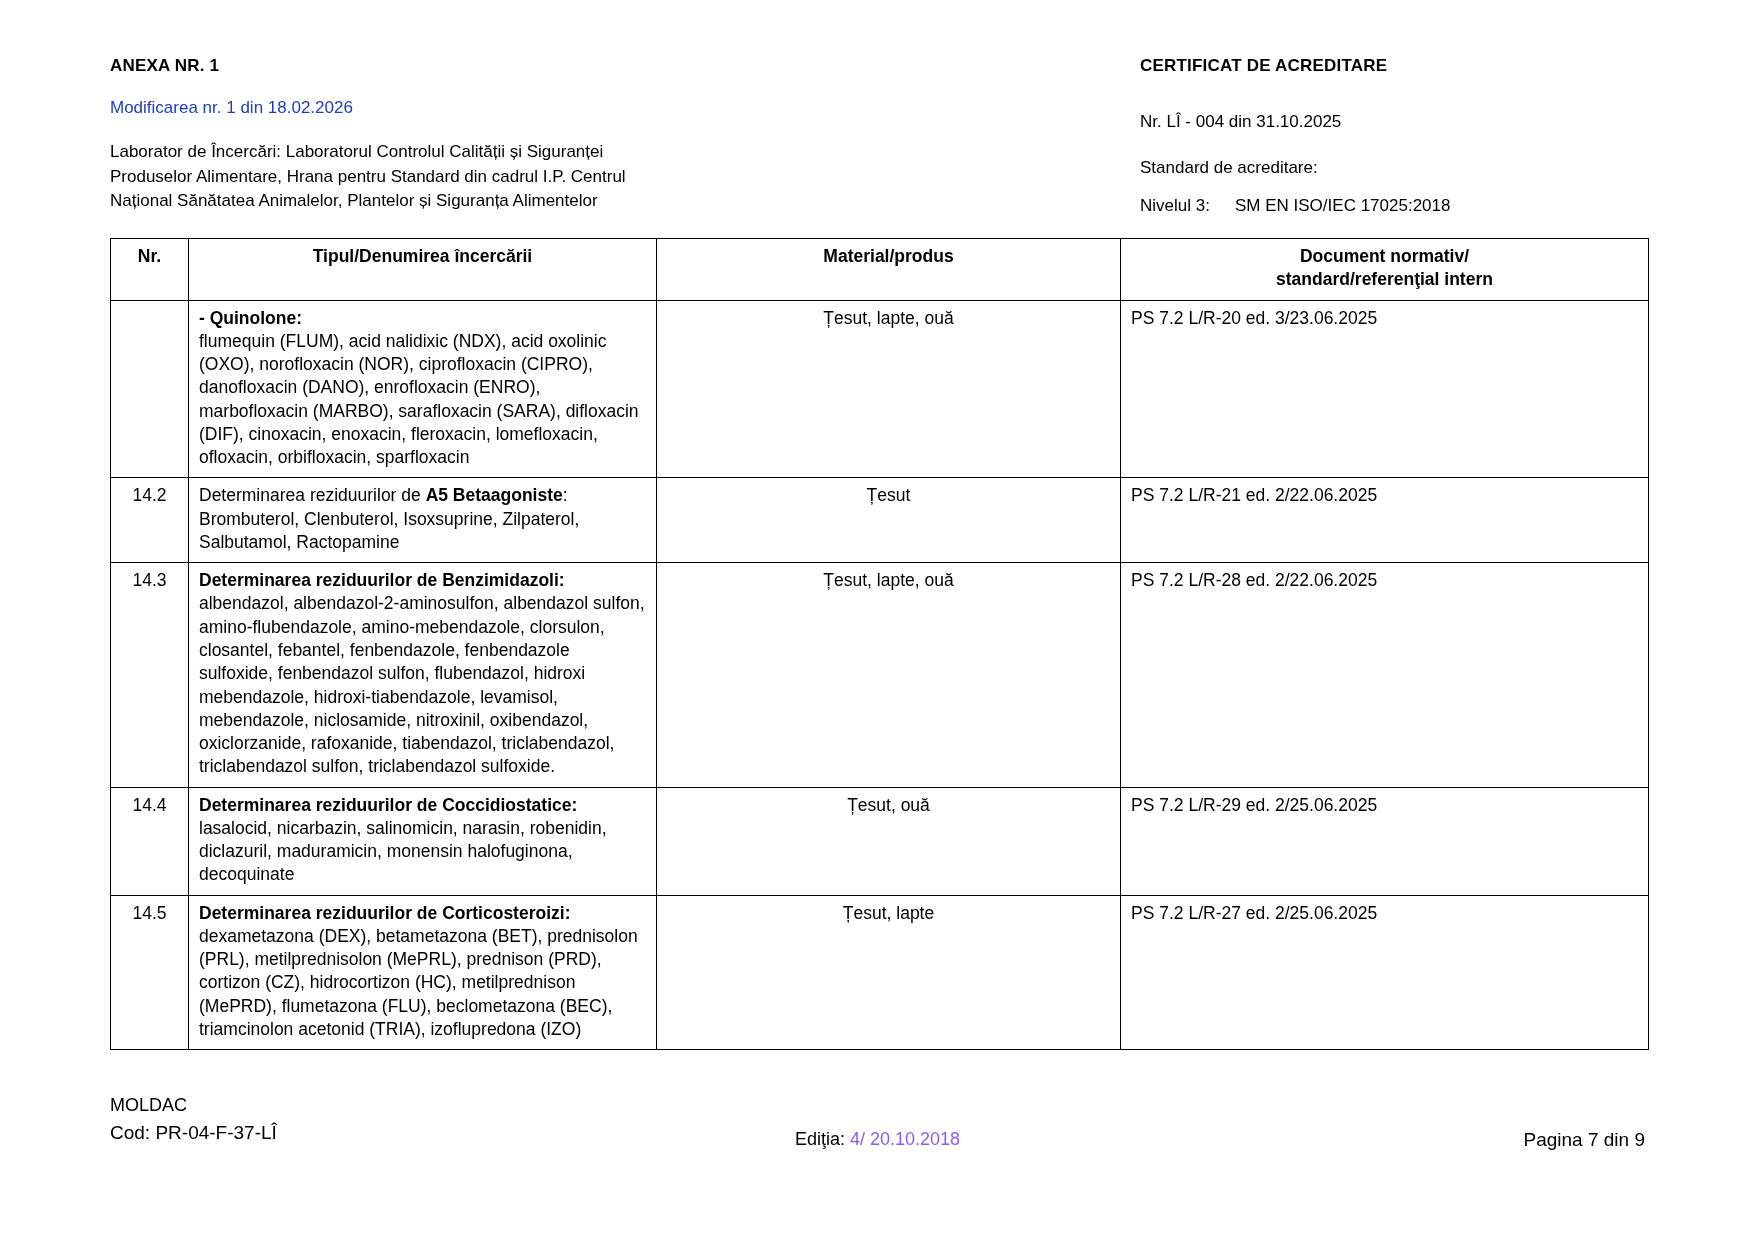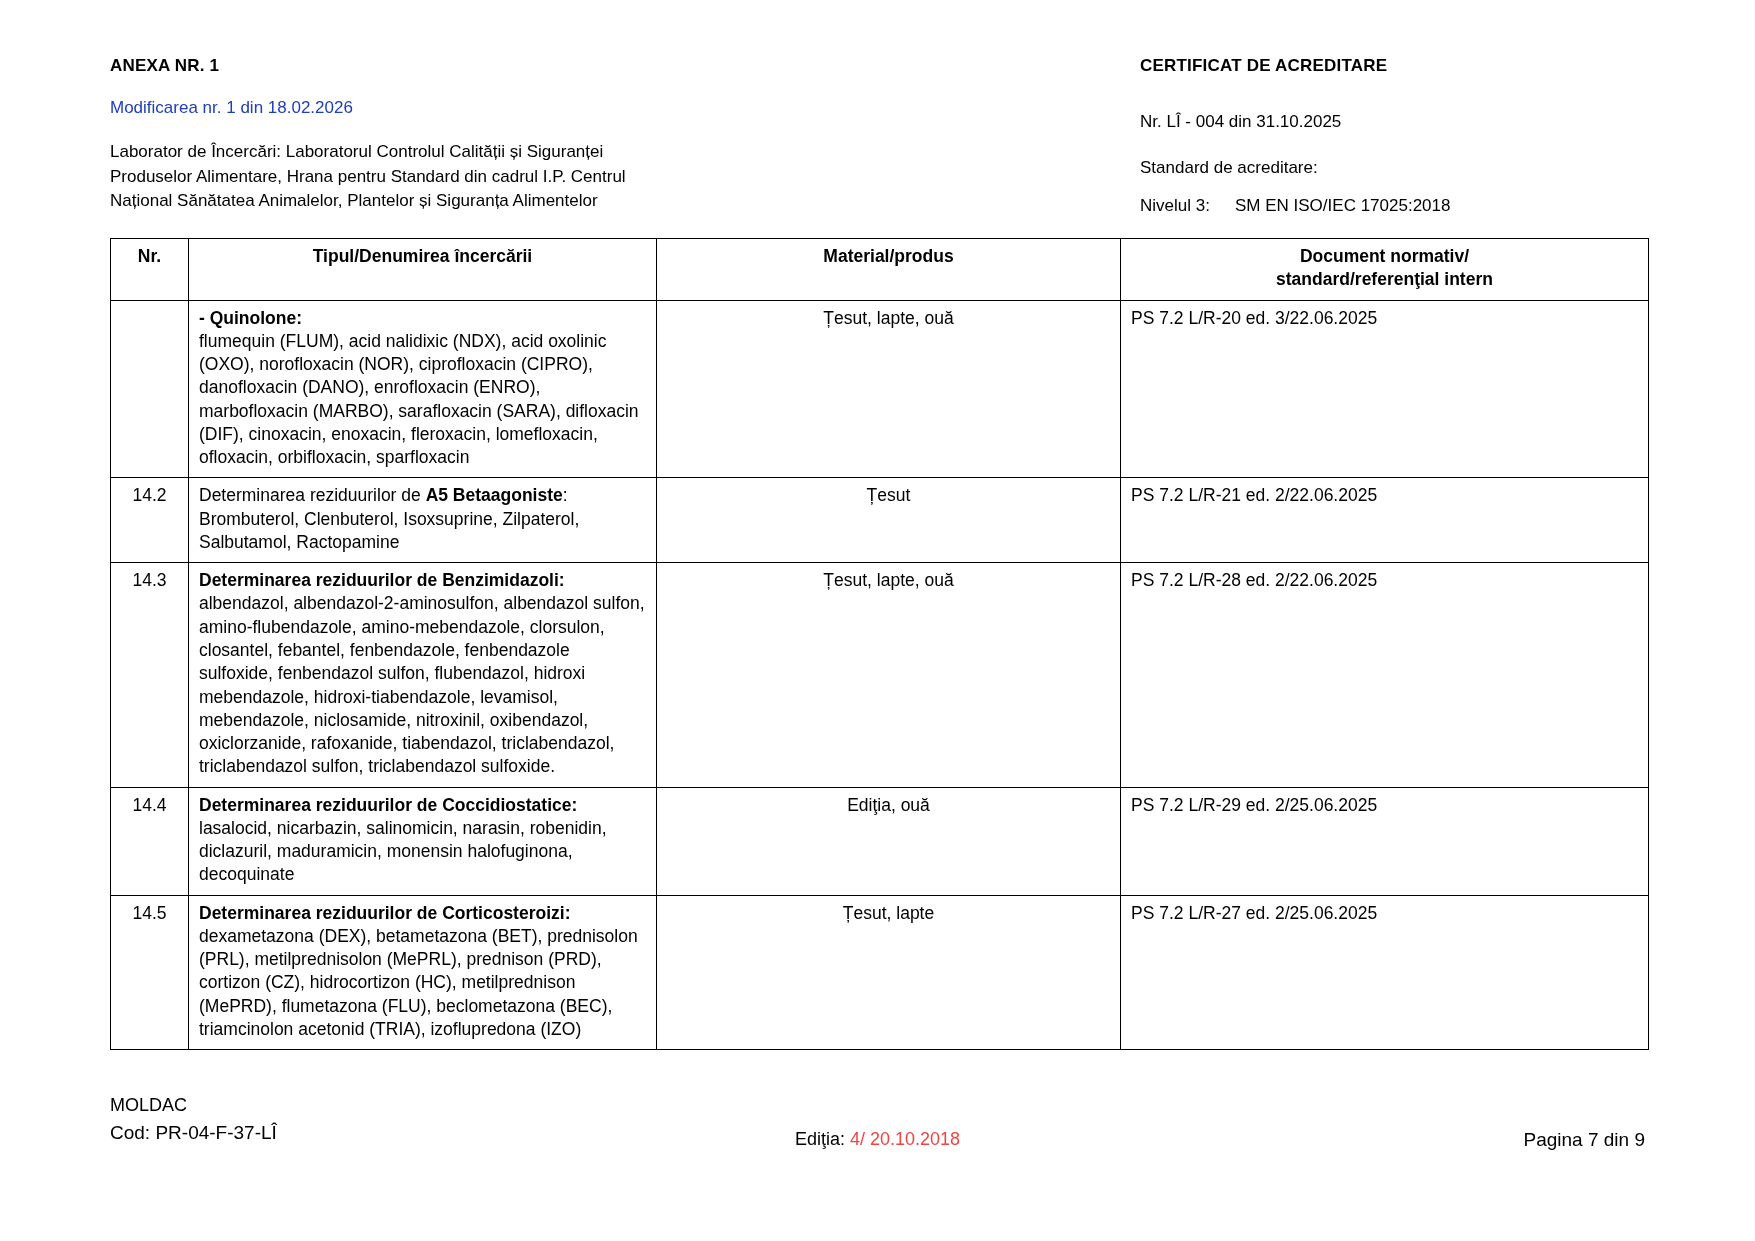--- a/index.html
+++ b/index.html
@@ -137,21 +137,21 @@
   }
   .f-moldac { font-size: 18px; }
   .f-cod { font-size: 19px; margin-top: 6px; }
   .f-center {
     position: absolute;
     left: 0; right: 0;
     top: 34px;
     text-align: center;
     font-size: 18px;
   }
-  .f-center .blue { color: #ef4444; }
+  .f-center .blue { color: #8b5cf6; }
   .f-right {
     position: absolute;
     right: 0;
     top: 34px;
     font-size: 19px;
   }
 </style>
 </head>
 <body>
 
@@ -198,21 +198,21 @@
     </thead>
     <tbody>
 
       <tr>
         <td class="nr"></td>
         <td class="tip">
           <span class="tip-head">- Quinolone:</span>
           <span class="indent-body">flumequin (FLUM), acid nalidixic (NDX), acid oxolinic (OXO), norofloxacin (NOR), ciprofloxacin (CIPRO), danofloxacin (DANO), enrofloxacin (ENRO), marbofloxacin (MARBO), sarafloxacin (SARA), difloxacin (DIF), cinoxacin, enoxacin, fleroxacin, lomefloxacin, ofloxacin, orbifloxacin, sparfloxacin</span>
         </td>
         <td class="mat mid">Țesut, lapte, ouă</td>
-        <td class="doc mid">PS 7.2 L/R-20 ed. 3/22.06.2025</td>
+        <td class="doc mid">PS 7.2 L/R-20 ed. 3/23.06.2025</td>
       </tr>
 
       <tr>
         <td class="nr">14.2</td>
         <td class="tip">
           <span>Determinarea reziduurilor de </span><b>A5 Betaagoniste</b><span>:</span>
           <span class="indent-body">Brombuterol, Clenbuterol, Isoxsuprine, Zilpaterol, Salbutamol, Ractopamine</span>
         </td>
         <td class="mat">Țesut</td>
         <td class="doc">PS 7.2 L/R-21 ed. 2/22.06.2025</td>
@@ -227,21 +227,21 @@
         <td class="mat">Țesut, lapte, ouă</td>
         <td class="doc">PS 7.2 L/R-28 ed. 2/22.06.2025</td>
       </tr>
 
       <tr>
         <td class="nr">14.4</td>
         <td class="tip">
           <span class="tip-head">Determinarea reziduurilor de Coccidiostatice:</span>
           <span class="indent-body">lasalocid, nicarbazin, salinomicin, narasin, robenidin, diclazuril, maduramicin, monensin halofuginona, decoquinate</span>
         </td>
-        <td class="mat">Ediţia, ouă</td>
+        <td class="mat">Țesut, ouă</td>
         <td class="doc">PS 7.2 L/R-29 ed. 2/25.06.2025</td>
       </tr>
 
       <tr>
         <td class="nr">14.5</td>
         <td class="tip">
           <span class="tip-head">Determinarea reziduurilor de Corticosteroizi:</span>
           <span class="indent-body">dexametazona (DEX), betametazona (BET), prednisolon (PRL), metilprednisolon (MePRL), prednison (PRD), cortizon (CZ), hidrocortizon (HC), metilprednison (MePRD), flumetazona (FLU), beclometazona (BEC), triamcinolon acetonid (TRIA), izoflupredona (IZO)</span>
         </td>
         <td class="mat">Țesut, lapte</td>

